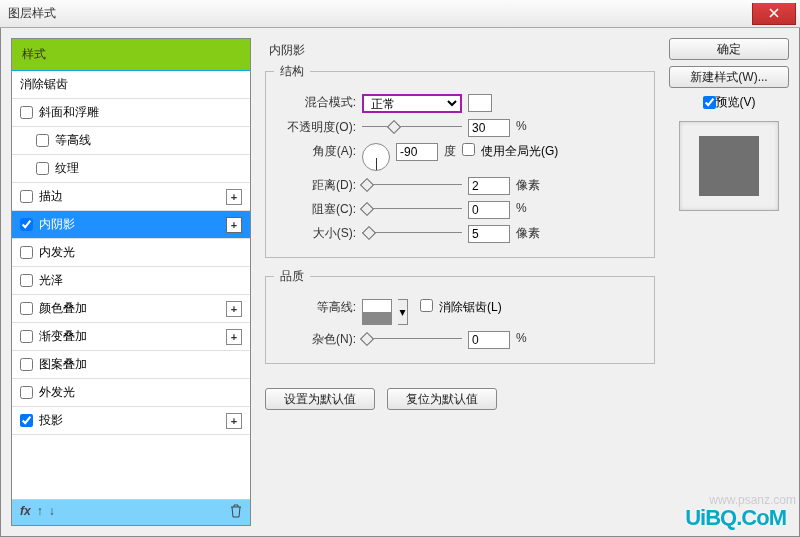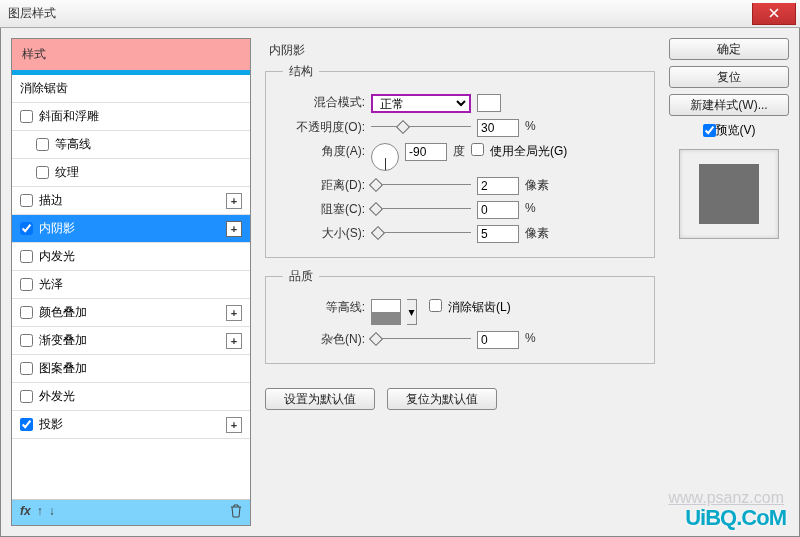--- a/index.html
+++ b/index.html
@@ -5,35 +5,35 @@
 * { box-sizing: border-box; margin: 0; padding: 0; font-family: "Microsoft YaHei", SimSun, Arial, sans-serif; font-size: 12px; }
 body { background: #fff; width: 800px; height: 537px; position: relative; overflow: hidden; }
 
 .titlebar { height: 28px; background: linear-gradient(#fcfcfc, #e8e8e8); border-bottom: 1px solid #aaa; display: flex; align-items: center; padding-left: 8px; }
 .titlebar .title { color: #333; font-family: Liberation Mono, monospace; }
 .close-btn { margin-left: auto; width: 44px; height: 22px; background: linear-gradient(#e04040, #c03030); border: 1px solid #a02020; border-top: none; color: #fff; display: flex; align-items: center; justify-content: center; text-shadow: 0 1px 2px #800; margin-right: 4px; }
 
 .dialog-body { position: absolute; top: 28px; left: 0; right: 0; bottom: 0; background: #f0f0f0; border: 1px solid #888; border-top: none; padding: 10px; display: flex; gap: 10px; }
 
 .styles-panel { width: 240px; background: #fff; border: 1px solid #888; display: flex; flex-direction: column; }
-.styles-header { padding: 7px 10px; border-bottom: 5px solid #0ea5e9; color: #333; background: #fca5a5; }
+.styles-header { padding: 7px 10px; border-bottom: 1px solid #0ea5e9; color: #333; background: #84cc16; }
 .styles-row { display: flex; align-items: center; padding: 5px 8px; border-bottom: 1px solid #e0e0e0; cursor: pointer; }
 .styles-row.selected { background: #1e90ff; color: #fff; }
 .styles-row.sub { padding-left: 24px; }
 .styles-row input[type=checkbox] { margin-right: 6px; width: 13px; height: 13px; }
 .styles-row .plus { margin-left: auto; width: 16px; height: 16px; border: 1px solid #888; background: #fff; display: flex; align-items: center; justify-content: center; color: #333; font-weight: bold; font-size: 11px; }
 .styles-row.selected .plus { border-color:#666; }
 .styles-footer { margin-top: auto; display: flex; padding: 4px 8px; border-top: 1px solid #ccc; background: #7dd3fc; gap: 6px; }
 .styles-footer .fx { font-style: italic; font-weight: bold; color: #444; }
 .styles-footer .arrow { color: #444; cursor: pointer; }
 .styles-footer .trash { margin-left: auto; color: #444; }
 
 .center-panel { flex: 1; padding: 4px; }
 .section-title { color: #333; margin-bottom: 4px; margin-left: 4px; }
-fieldset.group { border: 1px solid #bbb; padding: 8px 17px; margin-bottom: 10px; }
+fieldset.group { border: 1px solid #bbb; padding: 8px 8px; margin-bottom: 10px; }
 fieldset.group legend { padding: 0 6px; color: #333; }
 .form-row { display: flex; align-items: flex-start; margin: 6px 0; gap: 6px; }
 .form-row .label { width: 82px; text-align: right; color: #333; }
 .form-row select { width: 100px; height: 19px; border: 2px solid #a21caf; background: #fff; padding-left: 3px; font-size: 12px; }
 .form-row .swatch { width: 24px; height: 18px; border: 1px solid #888; background: #fff; }
 .form-row input.num { width: 42px; height: 18px; border: 1px solid #888; text-align: left; padding: 0 3px; font-size: 12px; }
 .form-row .unit { color: #333; }
 .slider { flex: 0 0 100px; height: 14px; position: relative; }
 .slider .track { position: absolute; top: 7px; left:0; right:0; height: 1px; background: #888; }
 .slider .thumb { position: absolute; top: 3px; width: 10px; height: 10px; background: #eee; border: 1px solid #666; transform: rotate(45deg); }
@@ -44,21 +44,21 @@
 .btn-row { display: flex; justify-content: flex-start; gap: 12px; margin-top: 24px; }
 .ps-btn { min-width: 110px; height: 22px; border: 1px solid #888; background: linear-gradient(#fdfdfd, #e5e5e5); border-radius: 3px; padding: 0 10px; color: #222; cursor: pointer; }
 
 .right-panel { width: 120px; display: flex; flex-direction: column; gap: 6px; align-items: center; }
 .right-panel .ps-btn { width: 100%; min-width: 0; }
 .preview-check { display: flex; align-items: center; justify-content: center; gap: 0; }
 .preview-box { width: 100px; height: 90px; border: 1px solid #aaa; box-shadow: inset 0 0 4px #ccc; background: #f0f0f0; display: flex; align-items: center; justify-content: center; align-self: center; margin-top: 4px; }
 .preview-box .inner { width: 60px; height: 60px; background: #707070; }
 
 .watermark { position: absolute; right: 14px; bottom: 6px; font-size: 22px; font-weight: bold; color: #0aa8c8; font-family: Arial, sans-serif; text-shadow: 0 0 3px #fff; letter-spacing: -1px; }
-.watermark2 { position: absolute; right: 16px; bottom: 30px; color: rgba(120,120,140,0.3); font-size: 16px; text-decoration: underline; }
+.watermark2 { position: absolute; right: 4px; bottom: 30px; color: rgba(120,120,140,0.3); font-size: 12px; }
 </style>
 </head>
 <body>
 
 <div class="titlebar">
   <span class="title">图层样式</span>
   <div class="close-btn">
     <svg width="10" height="10" viewBox="0 0 10 10">
         <path d="M1 1 L9 9 M9 1 L1 9" stroke="#fff" stroke-width="1.6"></path>
       </svg>
@@ -221,21 +221,20 @@
     </fieldset>
 
     <div class="btn-row">
       <button class="ps-btn">设置为默认值</button>
       <button class="ps-btn">复位为默认值</button>
     </div>
   </div>
 
   <div class="right-panel">
     <button class="ps-btn">确定</button>
-    <button class="ps-btn">复位</button>
     <button class="ps-btn">新建样式(W)...</button>
     <div class="preview-check">
       <input type="checkbox" checked="" style="">
       <span>预览(V)</span>
     </div>
     <div class="preview-box">
         <div class="inner"></div>
       </div>
   </div>
 

